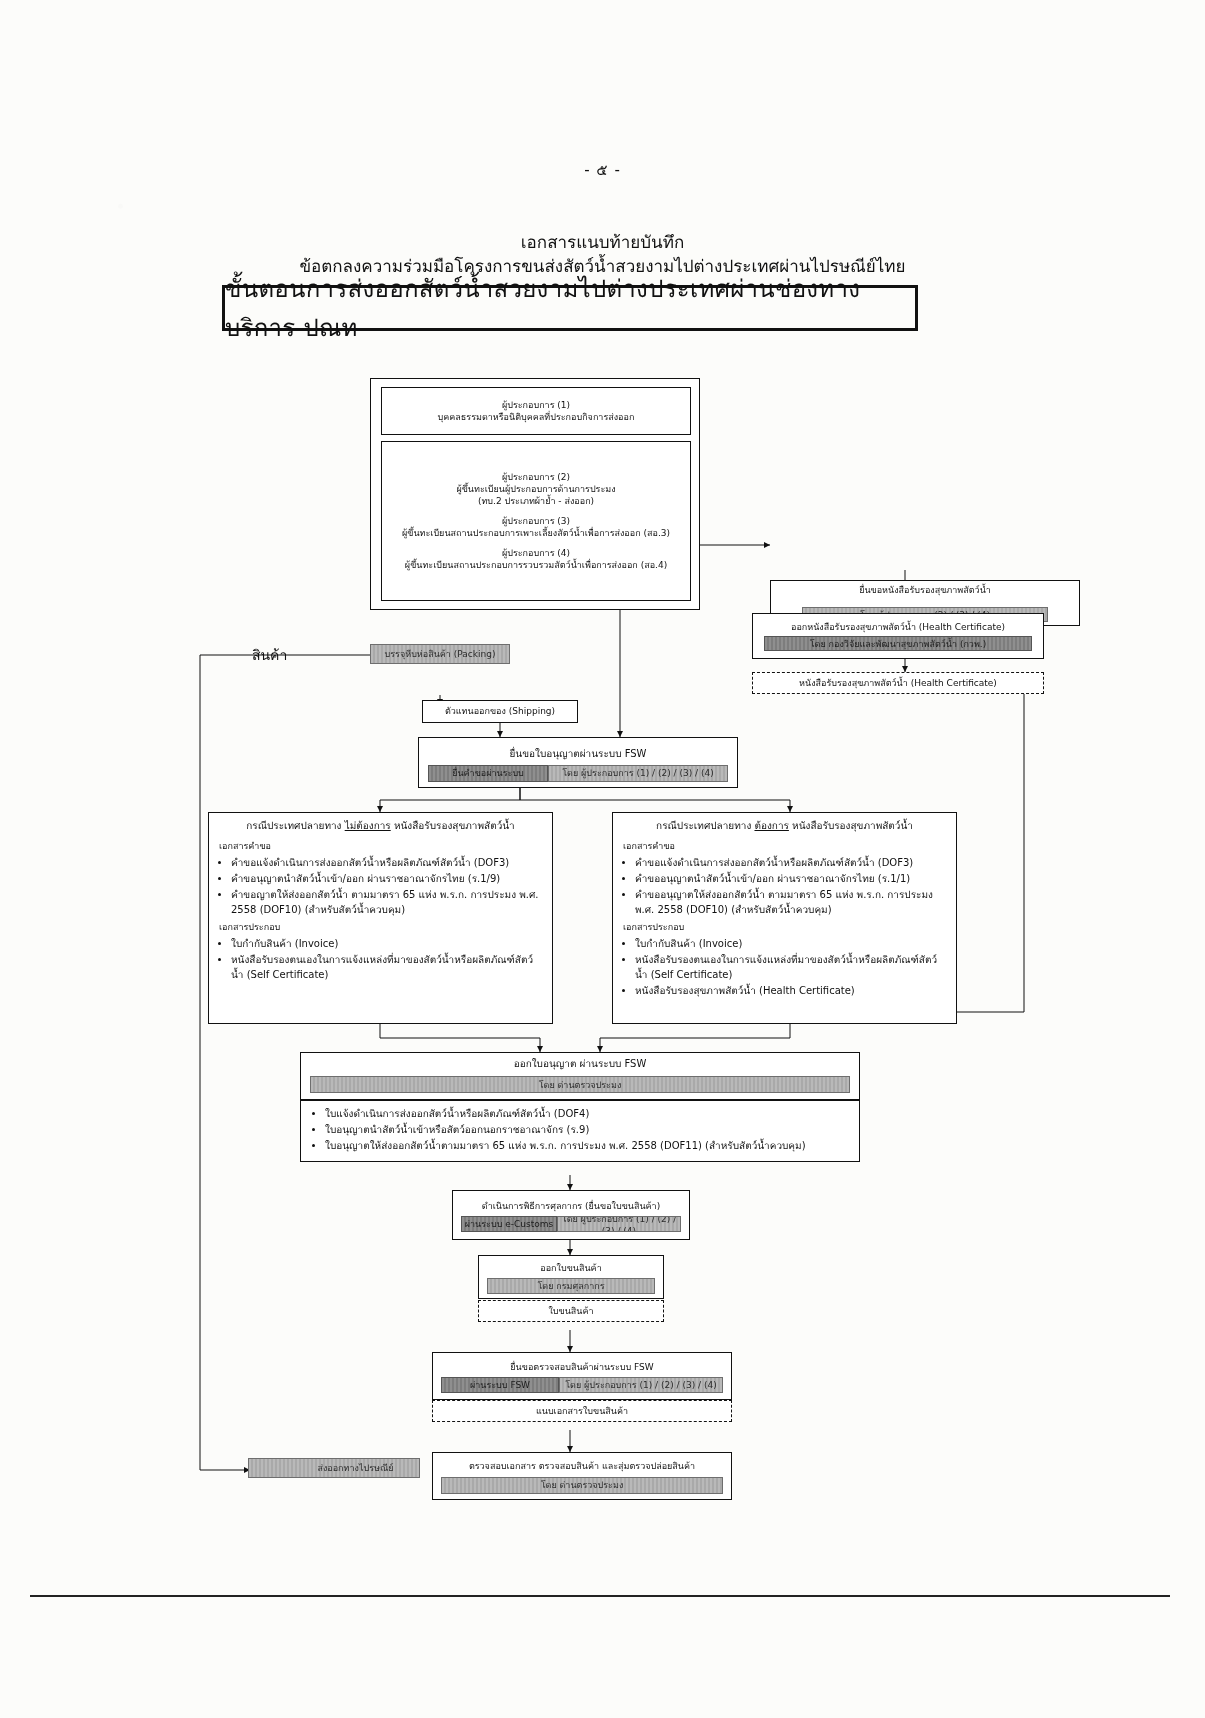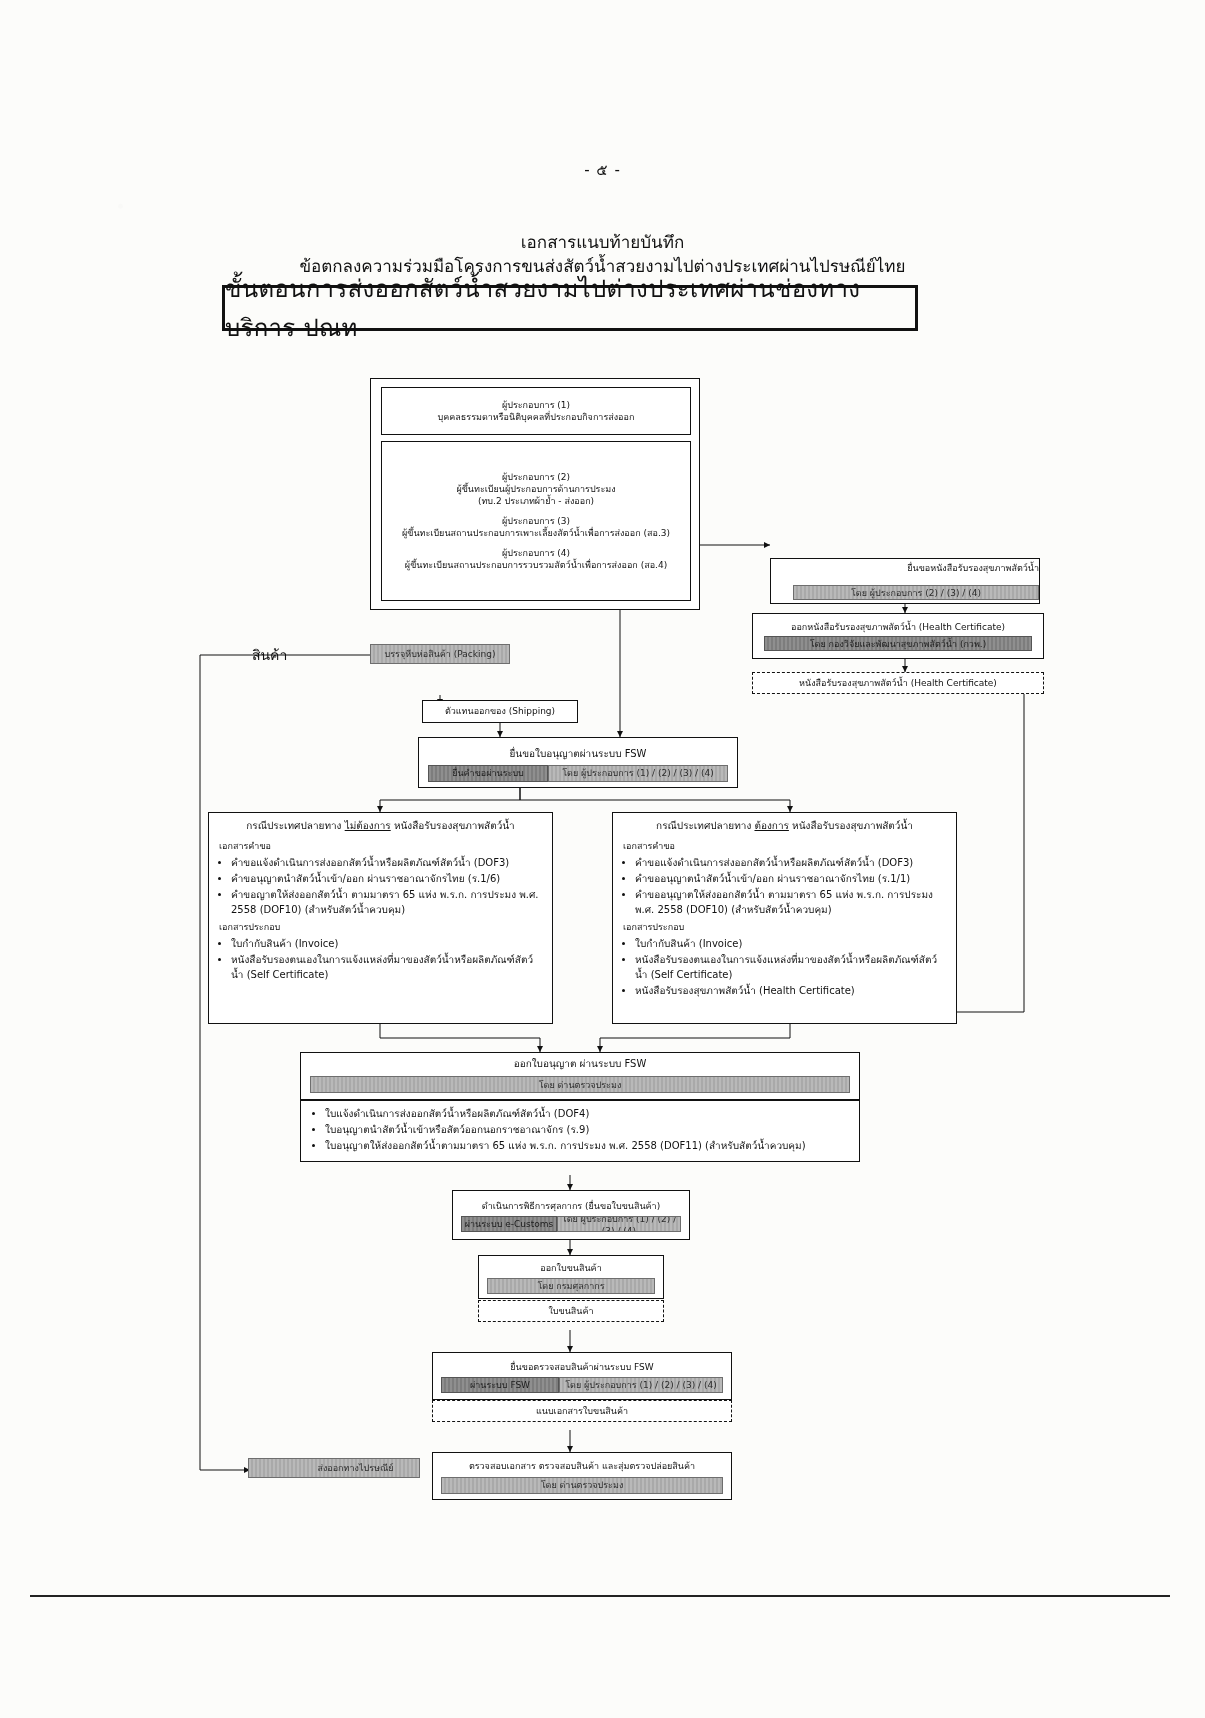--- a/index.html
+++ b/index.html
@@ -121,21 +121,21 @@
       <div>(ทบ.2 ประเภทผ้าย้ำ - ส่งออก)</div>
       <div style="height:8px"></div>
       <div>ผู้ประกอบการ (3)</div>
       <div>ผู้ขึ้นทะเบียนสถานประกอบการเพาะเลี้ยงสัตว์น้ำเพื่อการส่งออก (สอ.3)</div>
       <div style="height:8px"></div>
       <div>ผู้ประกอบการ (4)</div>
       <div>ผู้ขึ้นทะเบียนสถานประกอบการรวบรวมสัตว์น้ำเพื่อการส่งออก (สอ.4)</div>
     </div>
   </div>
 
-  <div class="box ctr" style="left:770px;top:558px;width:270px;height:46px;align-items:flex-end;">
+  <div class="box ctr" style="left:770px;top:580px;width:310px;height:46px;">
     <div class="t9">ยื่นขอหนังสือรับรองสุขภาพสัตว์น้ำ</div>
     <div class="grey" style="width:246px;height:15px;margin-top:11px;">โดย ผู้ประกอบการ (2) / (3) / (4)</div>
   </div>
 
   <div class="box ctr" style="left:752px;top:613px;width:292px;height:46px;">
     <div class="t9">ออกหนังสือรับรองสุขภาพสัตว์น้ำ (Health Certificate)</div>
     <div class="grey greyd" style="width:268px;height:15px;margin-top:3px;">โดย กองวิจัยและพัฒนาสุขภาพสัตว์น้ำ (กวพ.)</div>
   </div>
 
   <div class="box dash ctr t9" style="left:752px;top:672px;width:292px;height:22px;">หนังสือรับรองสุขภาพสัตว์น้ำ (Health Certificate)</div>
@@ -156,21 +156,21 @@
 
   <div class="box" style="left:208px;top:812px;width:345px;height:212px;padding:6px 8px;">
     <div class="t10" style="text-align:center;margin-bottom:6px;">
       <span>กรณีประเทศปลายทาง</span>
       <span class="u">ไม่ต้องการ</span>
       <span>หนังสือรับรองสุขภาพสัตว์น้ำ</span>
     </div>
     <div class="sec">เอกสารคำขอ</div>
     <ul class="list">
       <li>คำขอแจ้งดำเนินการส่งออกสัตว์น้ำหรือผลิตภัณฑ์สัตว์น้ำ (DOF3)</li>
-      <li>คำขอนุญาตนำสัตว์น้ำเข้า/ออก ผ่านราชอาณาจักรไทย (ร.1/6)</li>
+      <li>คำขอนุญาตนำสัตว์น้ำเข้า/ออก ผ่านราชอาณาจักรไทย (ร.1/9)</li>
       <li>คำขอญาตให้ส่งออกสัตว์น้ำ ตามมาตรา 65 แห่ง พ.ร.ก. การประมง พ.ศ. 2558 (DOF10) (สำหรับสัตว์น้ำควบคุม)</li>
     </ul>
     <div class="sec">เอกสารประกอบ</div>
     <ul class="list">
       <li>ใบกำกับสินค้า (Invoice)</li>
       <li>หนังสือรับรองตนเองในการแจ้งแหล่งที่มาของสัตว์น้ำหรือผลิตภัณฑ์สัตว์น้ำ (Self Certificate)</li>
     </ul>
   </div>
 
   <div class="box" style="left:612px;top:812px;width:345px;height:212px;padding:6px 8px;">

